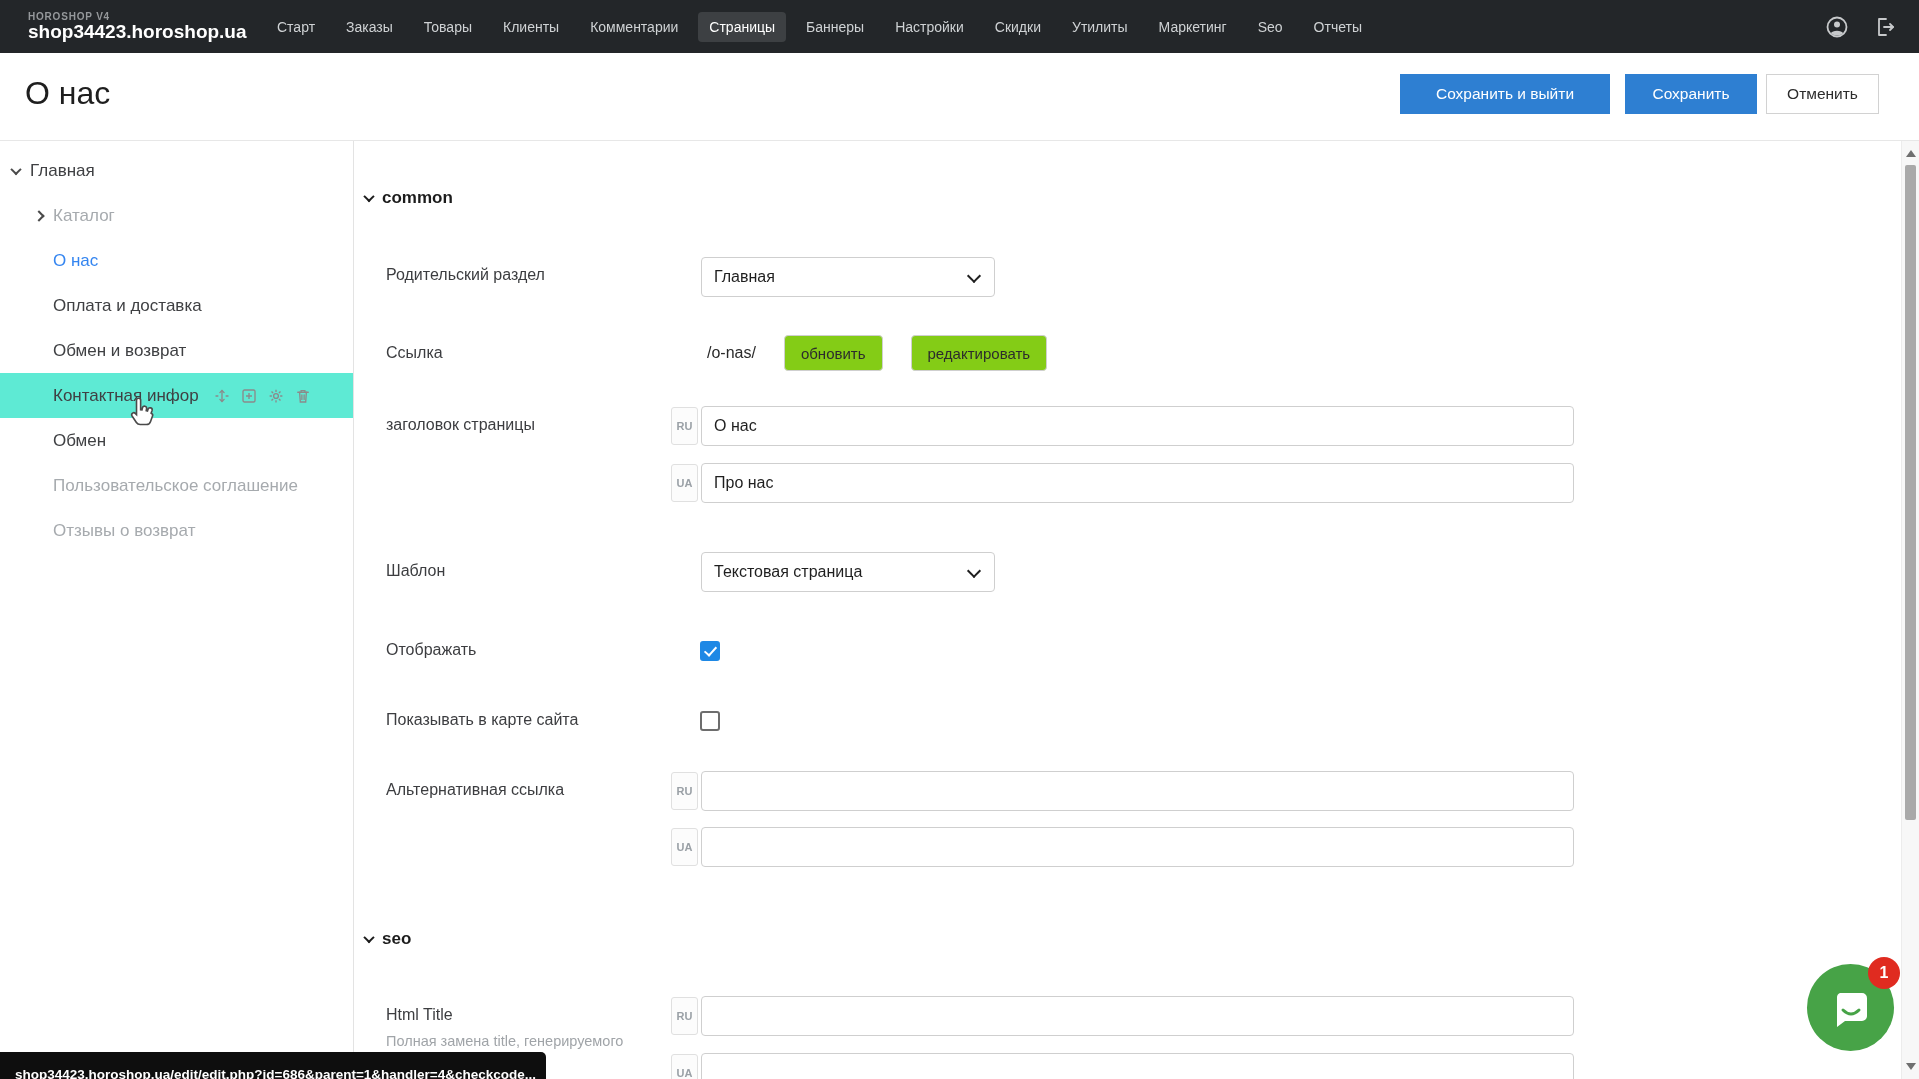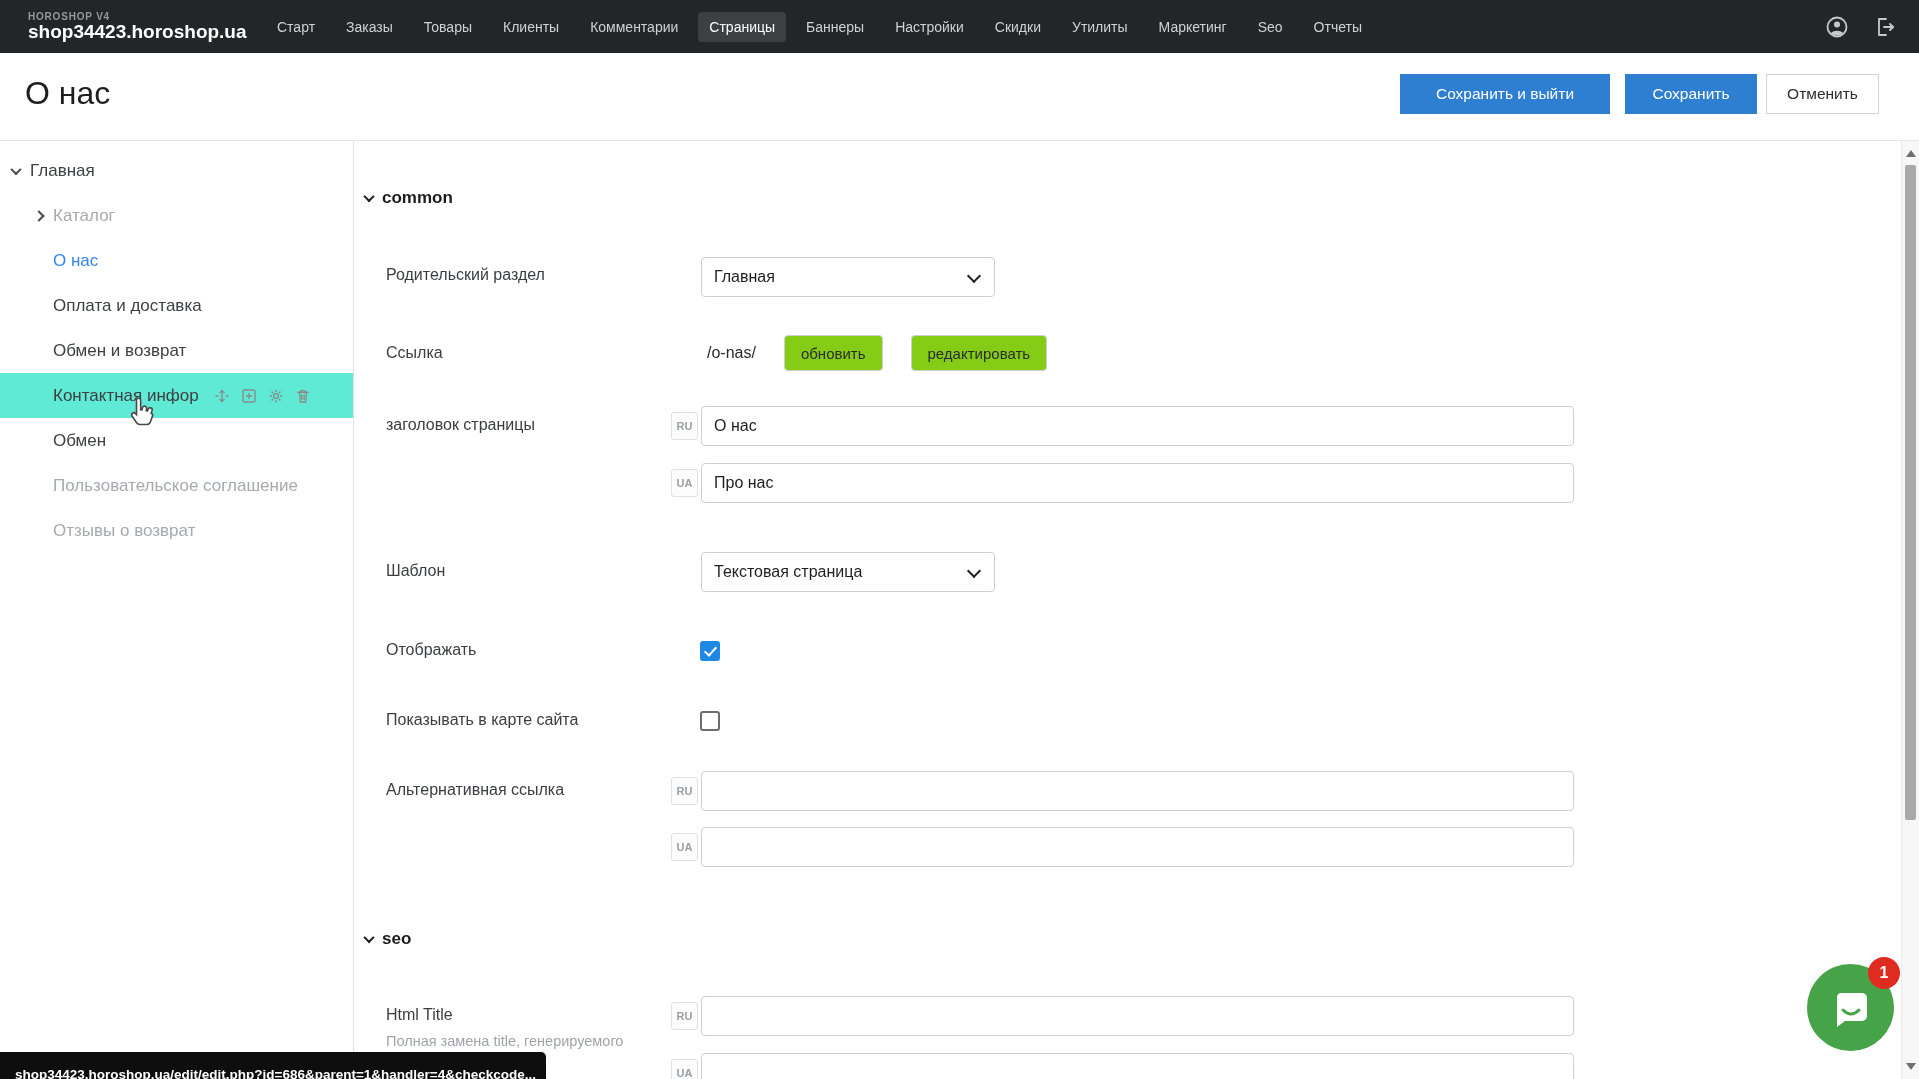--- a/index.html
+++ b/index.html
@@ -64,21 +64,21 @@
     font-size:16px; color:#1f1f1f; cursor:pointer; }
   .select-box::after { content:''; position:absolute; right:15px; top:13px; width:8px; height:8px;
     border-right:2.4px solid #1f1f1f; border-bottom:2.4px solid #1f1f1f; transform:rotate(45deg); }
 
   .link-row { position:absolute; left:707px; top:334px; height:38px; display:flex; align-items:center; gap:28px; }
   .link-path { font-size:16px; color:#2a2a2a; }
   .btn-small { height:36px; padding:0 16px; background:#84cc16; border:1px solid #cfcfcf; border-radius:4px;
     font-size:15px; color:#2c2c2c; font-family:inherit; cursor:pointer; }
 
   .lang-row { position:absolute; left:671px; display:flex; align-items:center; }
-  .lang-badge { width:27px; height:28px; border:1px solid #e0e0e0; background:#fcfcfc; border-radius:3px;
+  .lang-badge { width:27px; height:38px; border:1px solid #e0e0e0; background:#fcfcfc; border-radius:3px;
     display:inline-flex; align-items:center; justify-content:center; font-size:11px; font-weight:bold;
     color:#9aa0a6; margin-right:3px; flex:0 0 auto; }
   .text-input { width:873px; height:40px; border:1px solid #cfcfcf; border-radius:4px; padding:0 12px;
     font-size:16px; color:#1f1f1f; font-family:inherit; background:#fff; }
 
   .checkbox { position:absolute; left:700px; width:20px; height:20px; border-radius:3px; cursor:pointer; }
   .checkbox.unchecked { background:#fff; border:2px solid #6d6d6d; }
   .checkbox.checked { background:var(--checkbox-blue); border:2px solid var(--checkbox-blue); }
   .checkbox.checked::after { content:''; position:absolute; left:5px; top:1px; width:5px; height:10px;
     border:solid #fff; border-width:0 2.6px 2.6px 0; transform:rotate(42deg); }

